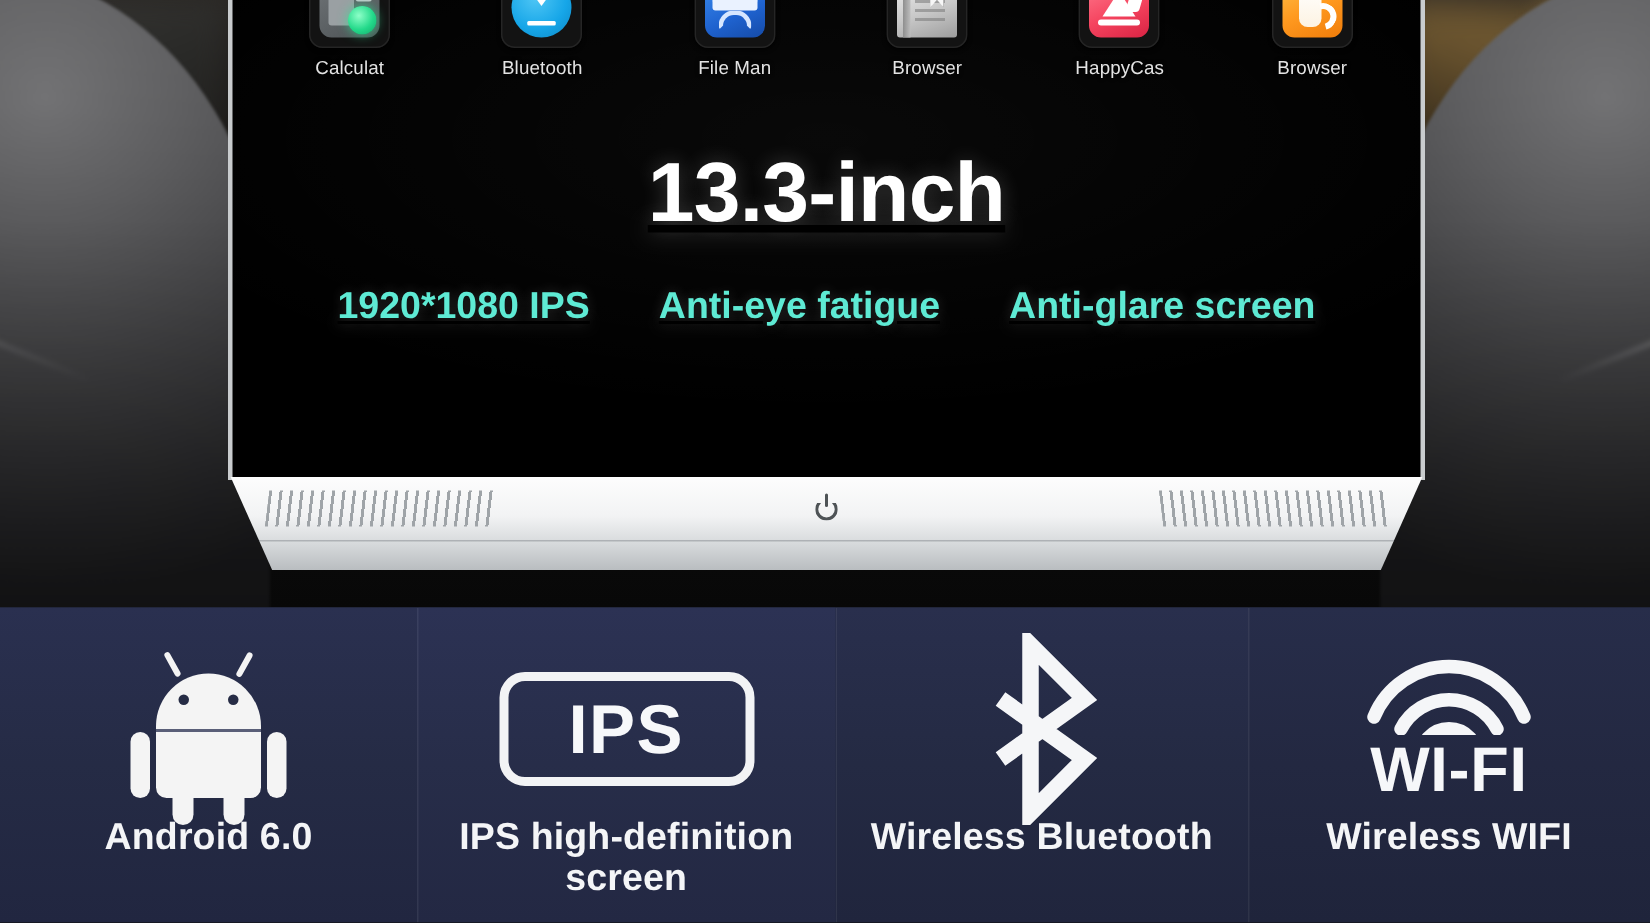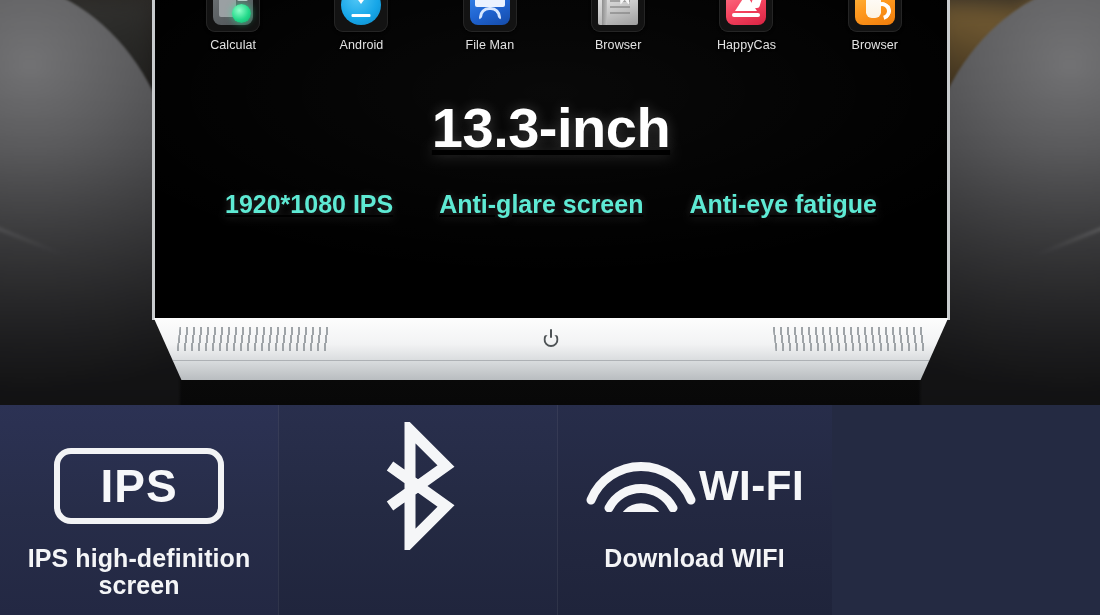--- a/index.html
+++ b/index.html
@@ -304,21 +304,21 @@
   }
   .ips-text {
     color:#f7f8fa; font-size:46px; font-weight:bold; letter-spacing:1px; line-height:1;
   }
 
   
   .bt-wrap { width:96px; height:128px; position:relative; }
 
   
   .wifi-wrap {
-    display:flex; flex-direction:row; align-items:center; gap:2px;
+    display:flex; flex-direction:column; align-items:center; gap:2px;
   }
   .wifi-arcs { width:112px; height:52px; position:relative; }
   .wifi-label {
     color:#f6f7f9; font-size:42px; font-weight:bold; letter-spacing:0.5px; line-height:1;
   }
 </style>
 </head>
 <body>
 
 <div id="page">
@@ -361,21 +361,21 @@
             <div class="app-label">Calculat</div>
           </div>
 
           <div class="app-cell">
             <div class="app-icon-box">
               <div class="app-icon-inner ic-download">
                 <div class="arw"></div>
                   <div class="bar"></div>
               </div>
             </div>
-            <div class="app-label">Android</div>
+            <div class="app-label">Bluetooth</div>
           </div>
 
           <div class="app-cell">
             <div class="app-icon-box">
               <div class="app-icon-inner ic-fileman">
                 <div class="tab"></div>
                   <div class="body"></div>
                   <div class="glyph"></div>
               </div>
             </div>
@@ -415,67 +415,86 @@
               </div>
             </div>
             <div class="app-label">Browser</div>
           </div>
         </div>
 
         <div class="screen-copy">
           <div class="headline">13.3-inch</div>
           <div class="sub-row">
             <div class="sub-item">1920*1080 IPS</div>
+            <div class="sub-item">Anti-eye fatigue</div>
             <div class="sub-item">Anti-glare screen</div>
-            <div class="sub-item">Anti-eye fatigue</div>
           </div>
         </div>
       </div>
 
       <div class="bezel">
         <div class="grille left"></div>
         <div class="grille right"></div>
         <div class="power-stem"></div>
         <div class="power-sym"></div>
         <div class="bezel-seam"></div>
       </div>
     </div>
   </div>
 
   <div class="feature-strip">
 
+    <div class="feature-panel panel-p1">
+      <div class="icon-slot">
+        <div class="android">
+          <div class="ant l"></div>
+            <div class="ant r"></div>
+          <div class="head"></div>
+          <div class="eye l"></div>
+            <div class="eye r"></div>
+          <div class="neckline"></div>
+          <div class="torso"></div>
+          <div class="arm l"></div>
+            <div class="arm r"></div>
+          <div class="leg l"></div>
+            <div class="leg r"></div>
+        </div>
+      </div>
+      <div class="feature-caption">Android 6.0</div>
+    </div>
 
     <div class="feature-panel panel-p2">
       <div class="icon-slot">
         <div class="ips-badge">
           <span class="ips-text">IPS</span>
         </div>
       </div>
       <div class="feature-caption">IPS high-definition screen</div>
     </div>
 
     <div class="feature-panel panel-p3">
       <div class="icon-slot">
         <div class="bt-wrap">
           <svg width="96" height="128" viewBox="0 0 96 128" aria-hidden="true">
             <path d="M40 8 L40 120 L76 84 L20 44 M40 120 L40 8 L76 44 L20 84" fill="none" stroke="#f5f6f8" stroke-width="11" stroke-linejoin="miter" stroke-linecap="butt"></path>
           </svg>
         </div>
       </div>
+      <div class="feature-caption">Wireless Bluetooth</div>
     </div>
 
     <div class="feature-panel panel-p4">
       <div class="icon-slot">
         <div class="wifi-wrap">
           <div class="wifi-arcs">
             <svg width="112" height="52" viewBox="0 0 112 52" aria-hidden="true">
               <path d="M6 40 A54 54 0 0 1 106 40" fill="none" stroke="#f5f6f8" stroke-width="9" stroke-linecap="round"></path>
               <path d="M24 48 A36 36 0 0 1 88 48" fill="none" stroke="#f5f6f8" stroke-width="9" stroke-linecap="round"></path>
               <path d="M42 54 A19 19 0 0 1 70 54" fill="none" stroke="#f5f6f8" stroke-width="9" stroke-linecap="round"></path>
             </svg>
           </div>
           <div class="wifi-label">WI-FI</div>
         </div>
       </div>
-      <div class="feature-caption">Download WIFI</div>
+      <div class="feature-caption">Wireless WIFI</div>
     </div>
   </div>
 </div>
 
 </body></html>

